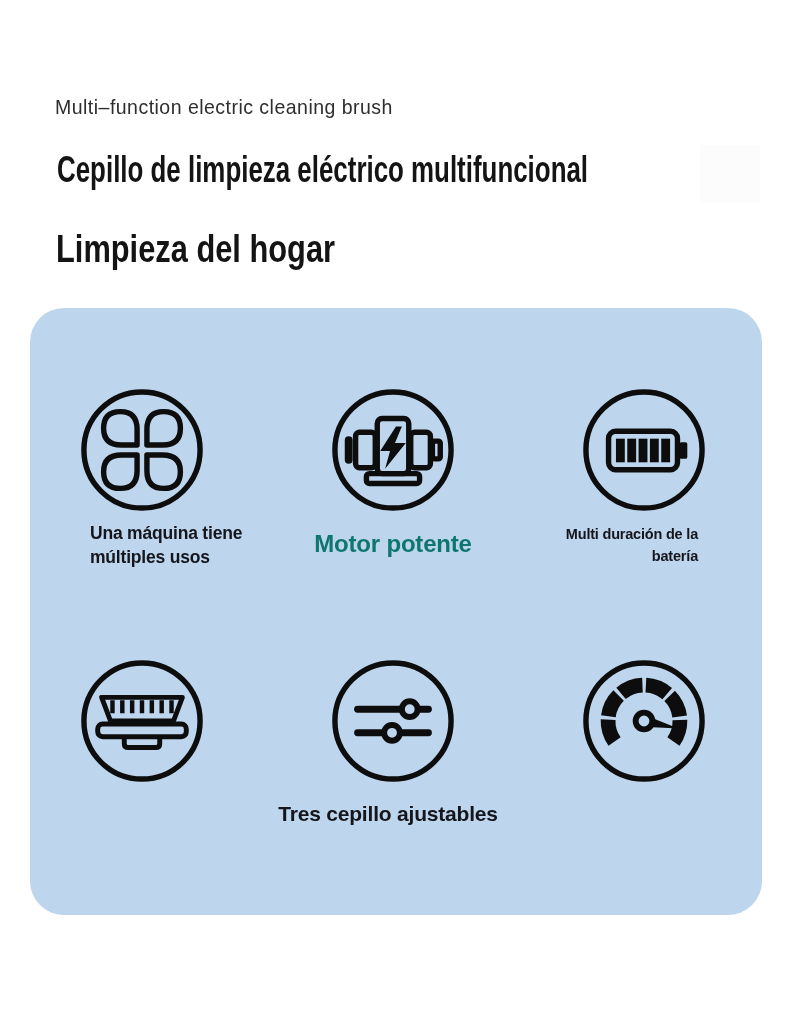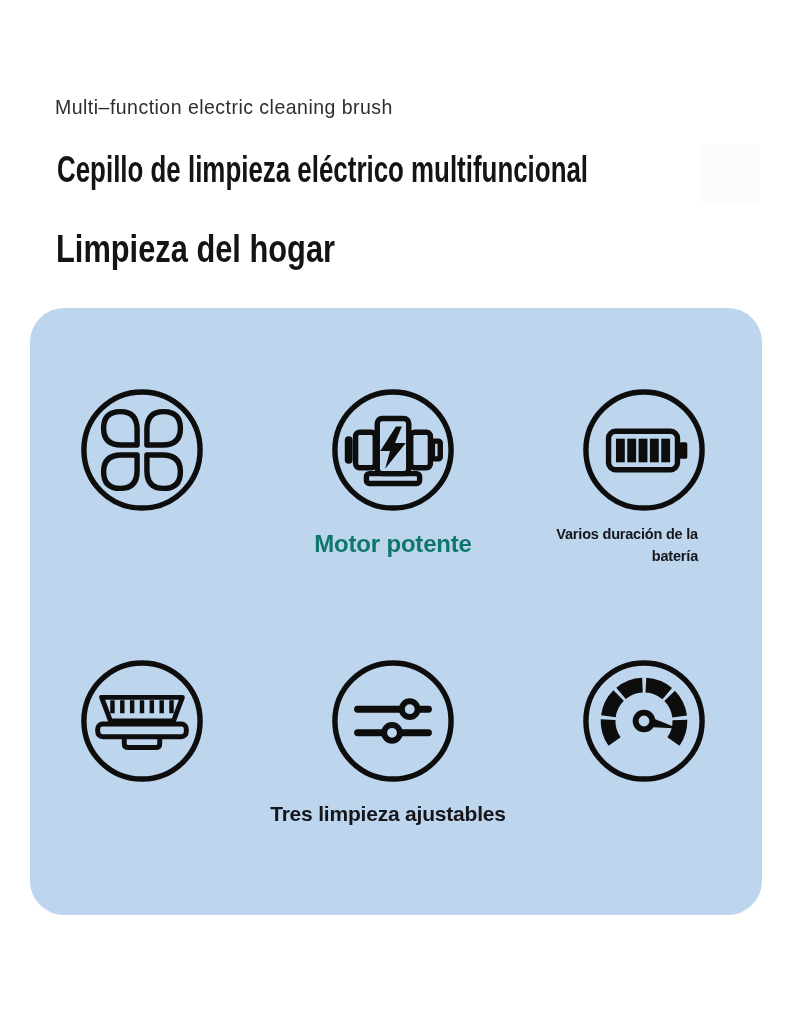--- a/index.html
+++ b/index.html
@@ -53,20 +53,22 @@
 
   <svg class="feature-icon fi-1" viewBox="0 0 128 128">
     <circle cx="64" cy="64" r="59" fill="none" stroke="#0d0d0d" stroke-width="5.5"></circle>
     <g fill="none" stroke="#0d0d0d" stroke-width="5.5" stroke-linejoin="round">
       <path d="M59 59 L59 43 Q59 25 42 25 Q25 25 25 42 Q25 59 43 59 Z"></path>
       <path d="M59 59 L59 43 Q59 25 42 25 Q25 25 25 42 Q25 59 43 59 Z" transform="translate(128 0) scale(-1 1)"></path>
       <path d="M59 59 L59 43 Q59 25 42 25 Q25 25 25 42 Q25 59 43 59 Z" transform="translate(0 128) scale(1 -1)"></path>
       <path d="M59 59 L59 43 Q59 25 42 25 Q25 25 25 42 Q25 59 43 59 Z" transform="translate(128 128) scale(-1 -1)"></path>
     </g>
   </svg>
+  <div class="f-label fl-1">Una máquina tiene
+múltiples usos</div>
 
   <svg class="feature-icon fi-2" viewBox="0 0 128 128">
     <circle cx="64" cy="64" r="59" fill="none" stroke="#0d0d0d" stroke-width="5.5"></circle>
     <g fill="none" stroke="#0d0d0d" stroke-width="5.5">
       <rect x="26" y="46" width="20" height="36" rx="4"></rect>
       <rect x="82" y="46" width="20" height="36" rx="4"></rect>
       <rect x="37" y="88" width="54" height="10" rx="3"></rect>
       <rect x="48" y="32" width="32" height="56" rx="5" fill="#bdd5ed"></rect>
       <rect x="104" y="55" width="8" height="18" rx="2"></rect>
     </g>
@@ -80,21 +82,21 @@
     <rect x="28" y="45" width="70" height="39" rx="7" fill="none" stroke="#0d0d0d" stroke-width="5.5"></rect>
     <rect x="100" y="56" width="8" height="17" rx="2" fill="#0d0d0d"></rect>
     <g fill="#0d0d0d">
       <rect x="35.5" y="52.5" width="9" height="24"></rect>
       <rect x="47" y="52.5" width="9" height="24"></rect>
       <rect x="58.5" y="52.5" width="9" height="24"></rect>
       <rect x="70" y="52.5" width="9" height="24"></rect>
       <rect x="81.5" y="52.5" width="9" height="24"></rect>
     </g>
   </svg>
-  <div class="f-label fl-3">Varios duración de la
+  <div class="f-label fl-3">Multi duración de la
 batería</div>
 
   <svg class="feature-icon fi-4" viewBox="0 0 128 128">
     <circle cx="64" cy="64" r="59" fill="none" stroke="#0d0d0d" stroke-width="5.5"></circle>
     <g fill="none" stroke="#0d0d0d" stroke-width="5" stroke-linejoin="round">
       <path d="M23 40 H105 L96 64 H32 Z"></path>
       <path d="M34 43 V56 M44 43 V56 M54 43 V56 M64 43 V56 M74 43 V56 M84 43 V56 M94 43 V56" stroke-width="4.5"></path>
       <rect x="19" y="67" width="90" height="13" rx="5"></rect>
       <path d="M46 80 V87 Q46 91 50 91 H78 Q82 91 82 87 V80"></path>
     </g>
@@ -102,21 +104,21 @@
 
   <svg class="feature-icon fi-5" viewBox="0 0 128 128">
     <circle cx="64" cy="64" r="59" fill="none" stroke="#0d0d0d" stroke-width="5.5"></circle>
     <g stroke="#0d0d0d" stroke-width="7" stroke-linecap="round">
       <path d="M28 52 H100"></path>
       <path d="M28 76 H100"></path>
     </g>
     <circle cx="81" cy="52" r="8" fill="#bdd5ed" stroke="#0d0d0d" stroke-width="6"></circle>
     <circle cx="63" cy="76" r="8" fill="#bdd5ed" stroke="#0d0d0d" stroke-width="6"></circle>
   </svg>
-  <div class="f-label fl-5">Tres limpieza ajustables</div>
+  <div class="f-label fl-5">Tres cepillo ajustables</div>
 
   <svg class="feature-icon fi-6" viewBox="0 0 128 128">
     <circle cx="64" cy="64" r="59" fill="none" stroke="#0d0d0d" stroke-width="5.5"></circle>
     <path d="M34.1 84.9 A36.5 36.5 0 1 1 93.9 84.9" fill="none" stroke="#0d0d0d" stroke-width="15" stroke-dasharray="23.6 3.5"></path>
     <polygon points="65.2,58.1 62.8,69.9 99,71.5" fill="#0d0d0d"></polygon>
     <circle cx="64" cy="64" r="8.5" fill="#bdd5ed" stroke="#0d0d0d" stroke-width="6"></circle>
   </svg>
 
 </div>
 

